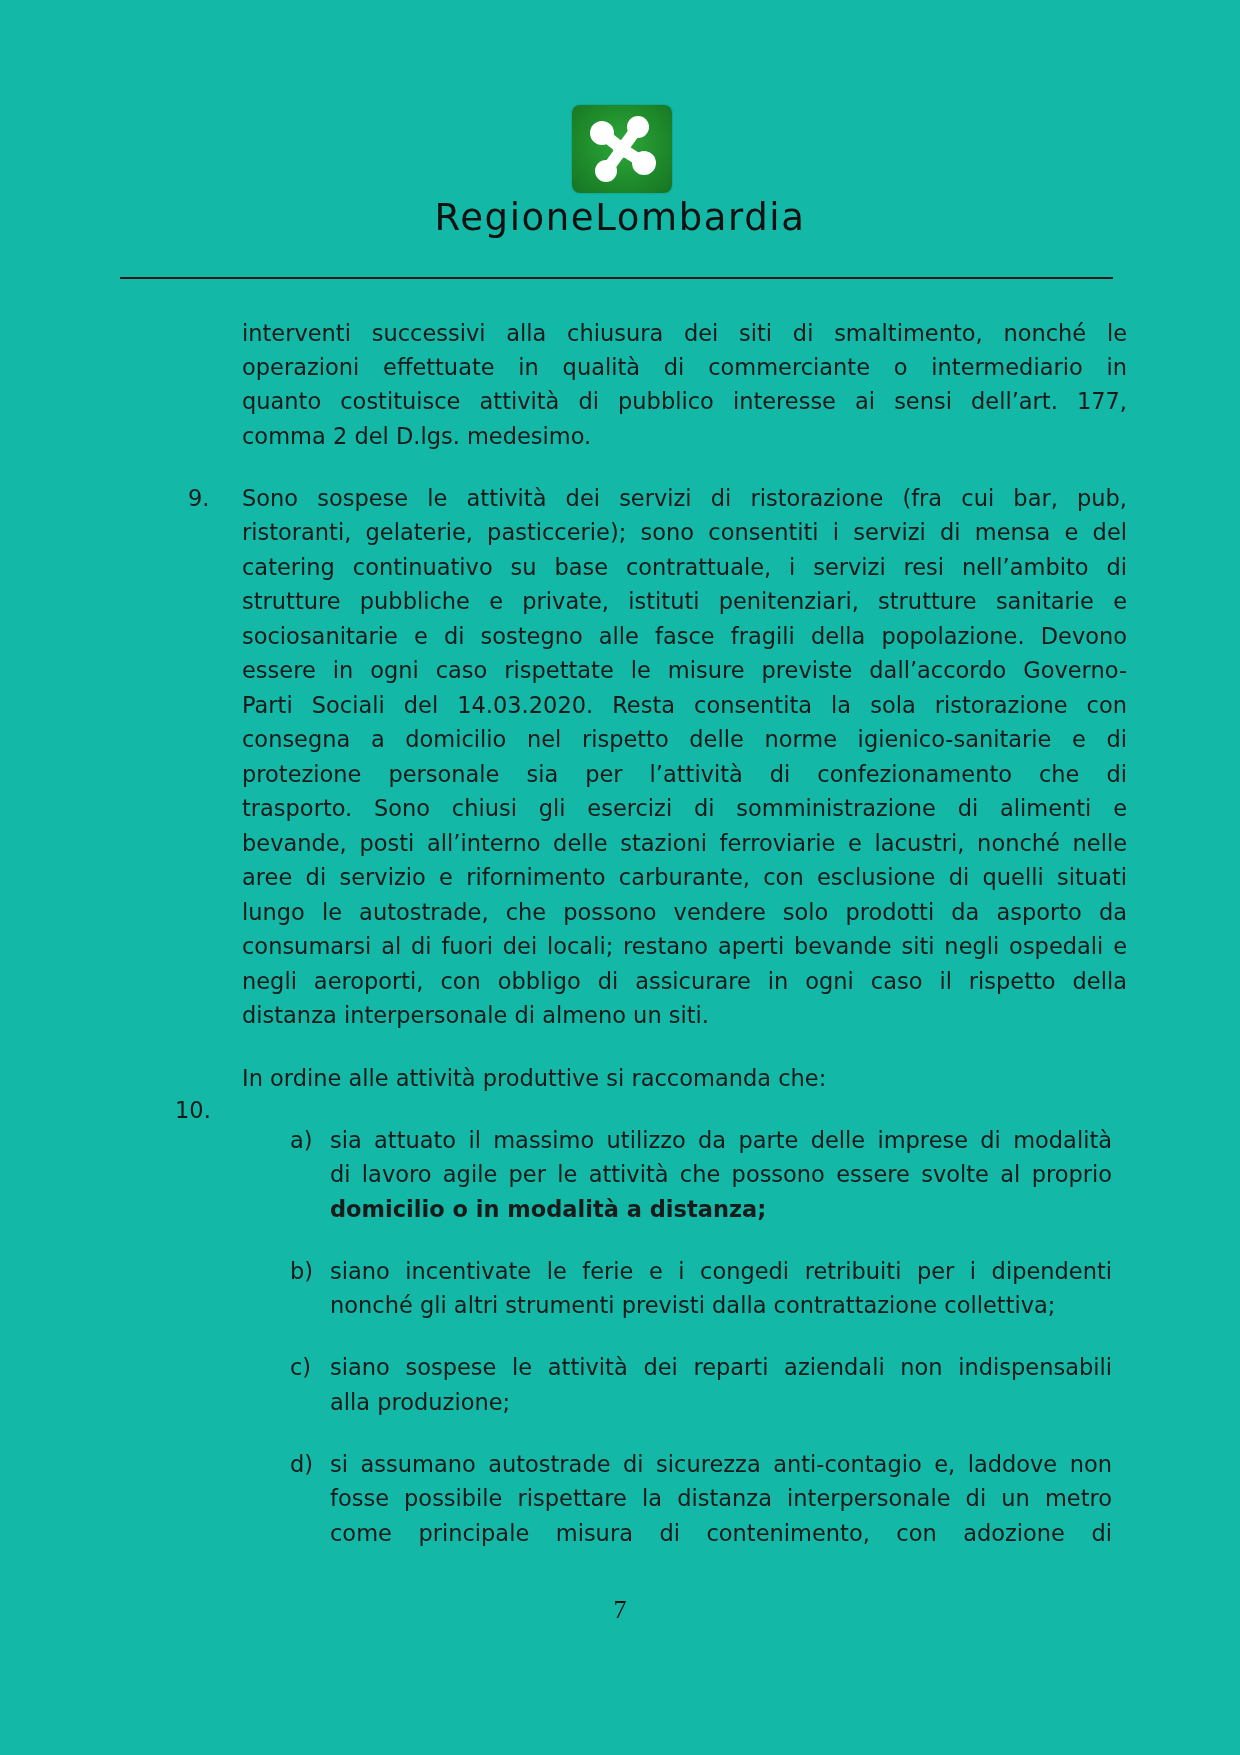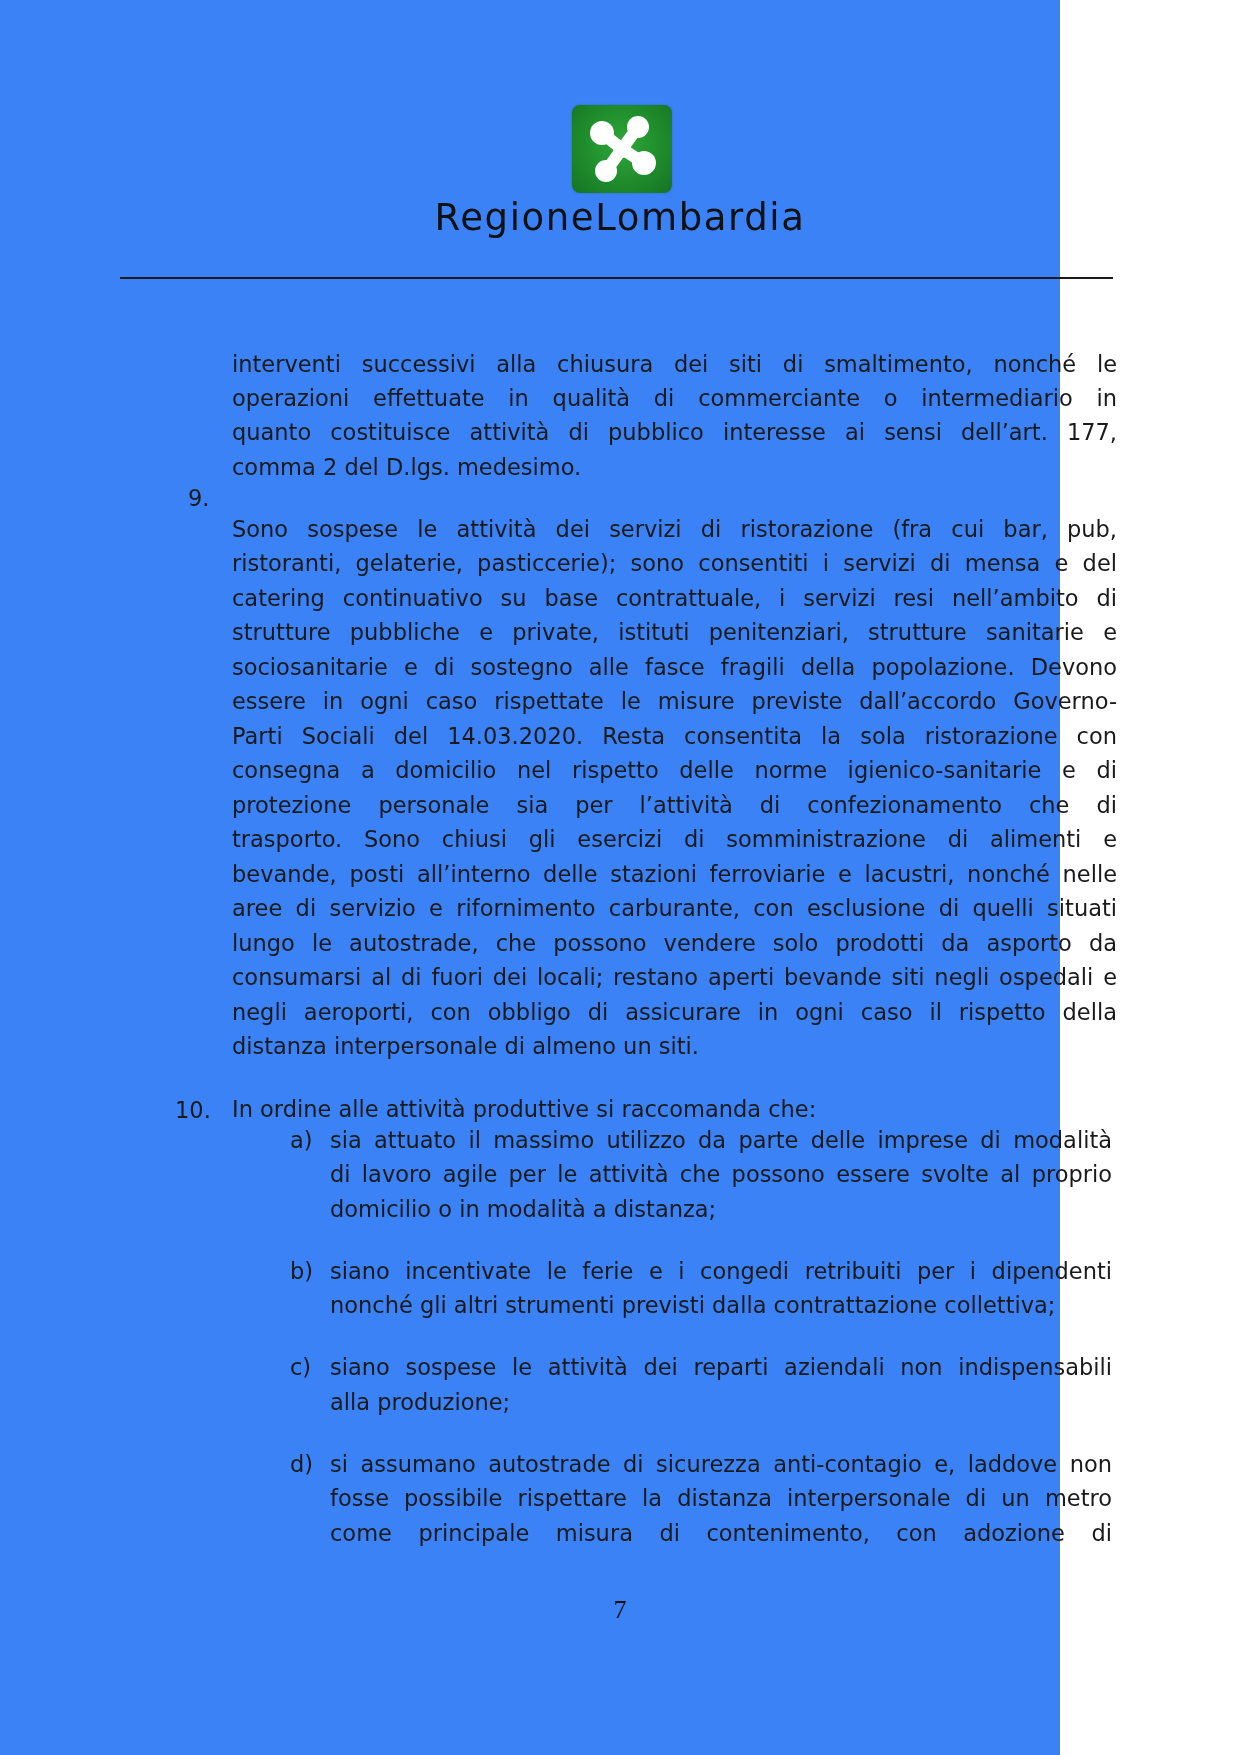--- a/index.html
+++ b/index.html
@@ -1,34 +1,34 @@
 <!DOCTYPE html>
 <html><head>
   <meta charset="utf-8">
   <style>
     html, body { margin: 0; padding: 0; background: #ffffff; }
     body { width: 1240px; height: 1755px; position: relative; overflow: hidden; }
-    .page { position: absolute; left: 0; top: 0; width: 1060px; height: 1755px; background: #3b82f6; }
+    .page { position: absolute; left: 0; top: 0; width: 1240px; height: 1755px; background: #14b8a6; }
 
     .logo-mark { position: absolute; left: 572px; top: 105px; width: 100px; height: 88px; border-radius: 8px;
       background: radial-gradient(ellipse at 50% 45%, #2fa83a 0%, #1f8c2c 55%, #167323 100%);
       box-shadow: 0 0 2px rgba(0,0,0,0.25); }
     .logo-mark svg { position: absolute; left: 0; top: 0; width: 100px; height: 88px; }
     .logo-text { position: absolute; left: 360px; top: 196px; width: 520px; text-align: center;
       font-family: "DejaVu Sans", sans-serif; font-size: 37px; color: #111; letter-spacing: 1.6px; }
 
     .rule { position: absolute; left: 120px; top: 277px; width: 993px; height: 0; border-top: 2px solid #1a1a1a; }
 
     .line { position: absolute; height: 34px; font-family: "DejaVu Sans", sans-serif; font-size: 22.5px; color: #1a1a1a;
       line-height: 34px; white-space: nowrap; }
     .just { text-align: justify; text-align-last: justify; }
     .left { text-align: left; text-align-last: left; }
     .num { position: absolute; font-family: "DejaVu Sans", sans-serif; font-size: 22.5px; color: #1a1a1a; line-height: 34px; height: 34px; }
 
-    .col-main { left: 232px; width: 885px; margin-top: 31px; }
+    .col-main { left: 242px; width: 885px; }
     .col-sub { left: 330px; width: 782px; }
 
     .page-number { position: absolute; left: 580px; top: 1595px; width: 80px; text-align: center;
       font-family: "Liberation Serif", serif; font-size: 26px; color: #111; }
   </style>
 </head>
 <body>
 
 <div class="page">
 
@@ -75,21 +75,21 @@
   </div>
 
   <div>
     <div class="num" style="left:175px; top:1061px;margin-top:32px;">10.</div>
     <div class="line left col-main" style="top:1061px;">In ordine alle attività produttive si raccomanda che:</div>
 
     <div>
       <div class="num" style="left:290px; top:1123px;">a)</div>
       <div class="line just col-sub" style="top: 1123px; white-space: normal; overflow: hidden;">sia attuato il massimo utilizzo da parte delle imprese di modalità</div>
       <div class="line just col-sub" style="top: 1157px; white-space: normal; overflow: hidden;">di lavoro agile per le attività che possono essere svolte al proprio</div>
-      <div class="line left col-sub" style="top:1192px;">domicilio o in modalità a distanza;</div>
+      <div class="line left col-sub" style="top:1192px;font-weight:bold;">domicilio o in modalità a distanza;</div>
     </div>
 
     <div>
       <div class="num" style="left:290px; top:1254px;">b)</div>
       <div class="line just col-sub" style="top: 1254px; white-space: normal; overflow: hidden;">siano incentivate le ferie e i congedi retribuiti per i dipendenti</div>
       <div class="line left col-sub" style="top:1288px;">nonché gli altri strumenti previsti dalla contrattazione collettiva;</div>
     </div>
 
     <div>
       <div class="num" style="left:290px; top:1350px;">c)</div>

